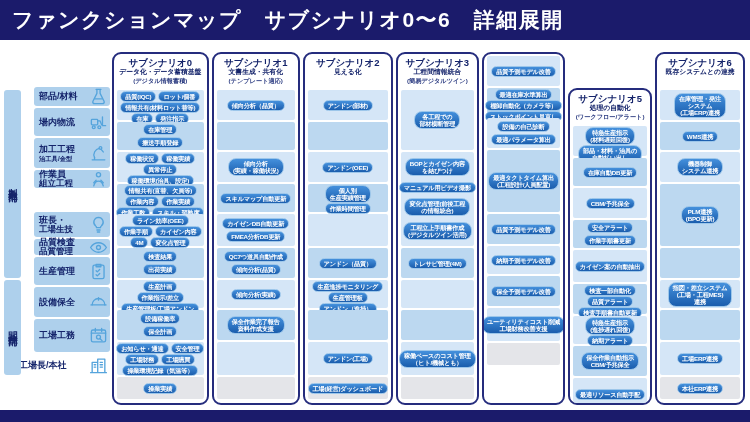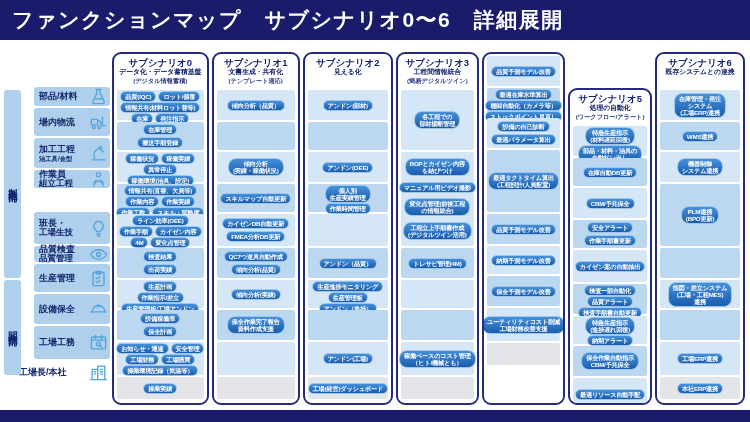--- a/index.html
+++ b/index.html
@@ -103,21 +103,21 @@
             <svg viewBox="0 0 24 24">
               <g fill="none" stroke="#55a4dc" stroke-width="1.7" stroke-linecap="round" stroke-linejoin="round">
                 <circle cx="12" cy="6" r="2.6"></circle>
                 <path d="M6 20c1-4 3-6 6-6s5 2 6 6"></path>
                 <path d="M9 13l-3 3M15 13l3 3"></path>
               </g>
             </svg>
           </span>
         </div>
       </div>
-      <div class="label-row" style="height: 32px; margin-top: 24px;">
+      <div class="label-row" style="height: 25px; margin-top: 24px;">
         <div class="label-box">
           <div class="label-text"><span>班長・</span><span class="l2">工場生技</span></div>
           <span class="row-icon">
             <svg viewBox="0 0 24 24">
               <g fill="none" stroke="#55a4dc" stroke-width="1.7" stroke-linecap="round" stroke-linejoin="round">
                 <path d="M12 3a6 6 0 0 0-3.5 10.8c.7.5 1 1.3 1 2.2h5c0-.9.3-1.7 1-2.2A6 6 0 0 0 12 3z"></path>
                 <path d="M10 19h4M10.5 21.5h3"></path>
               </g>
             </svg>
           </span>

